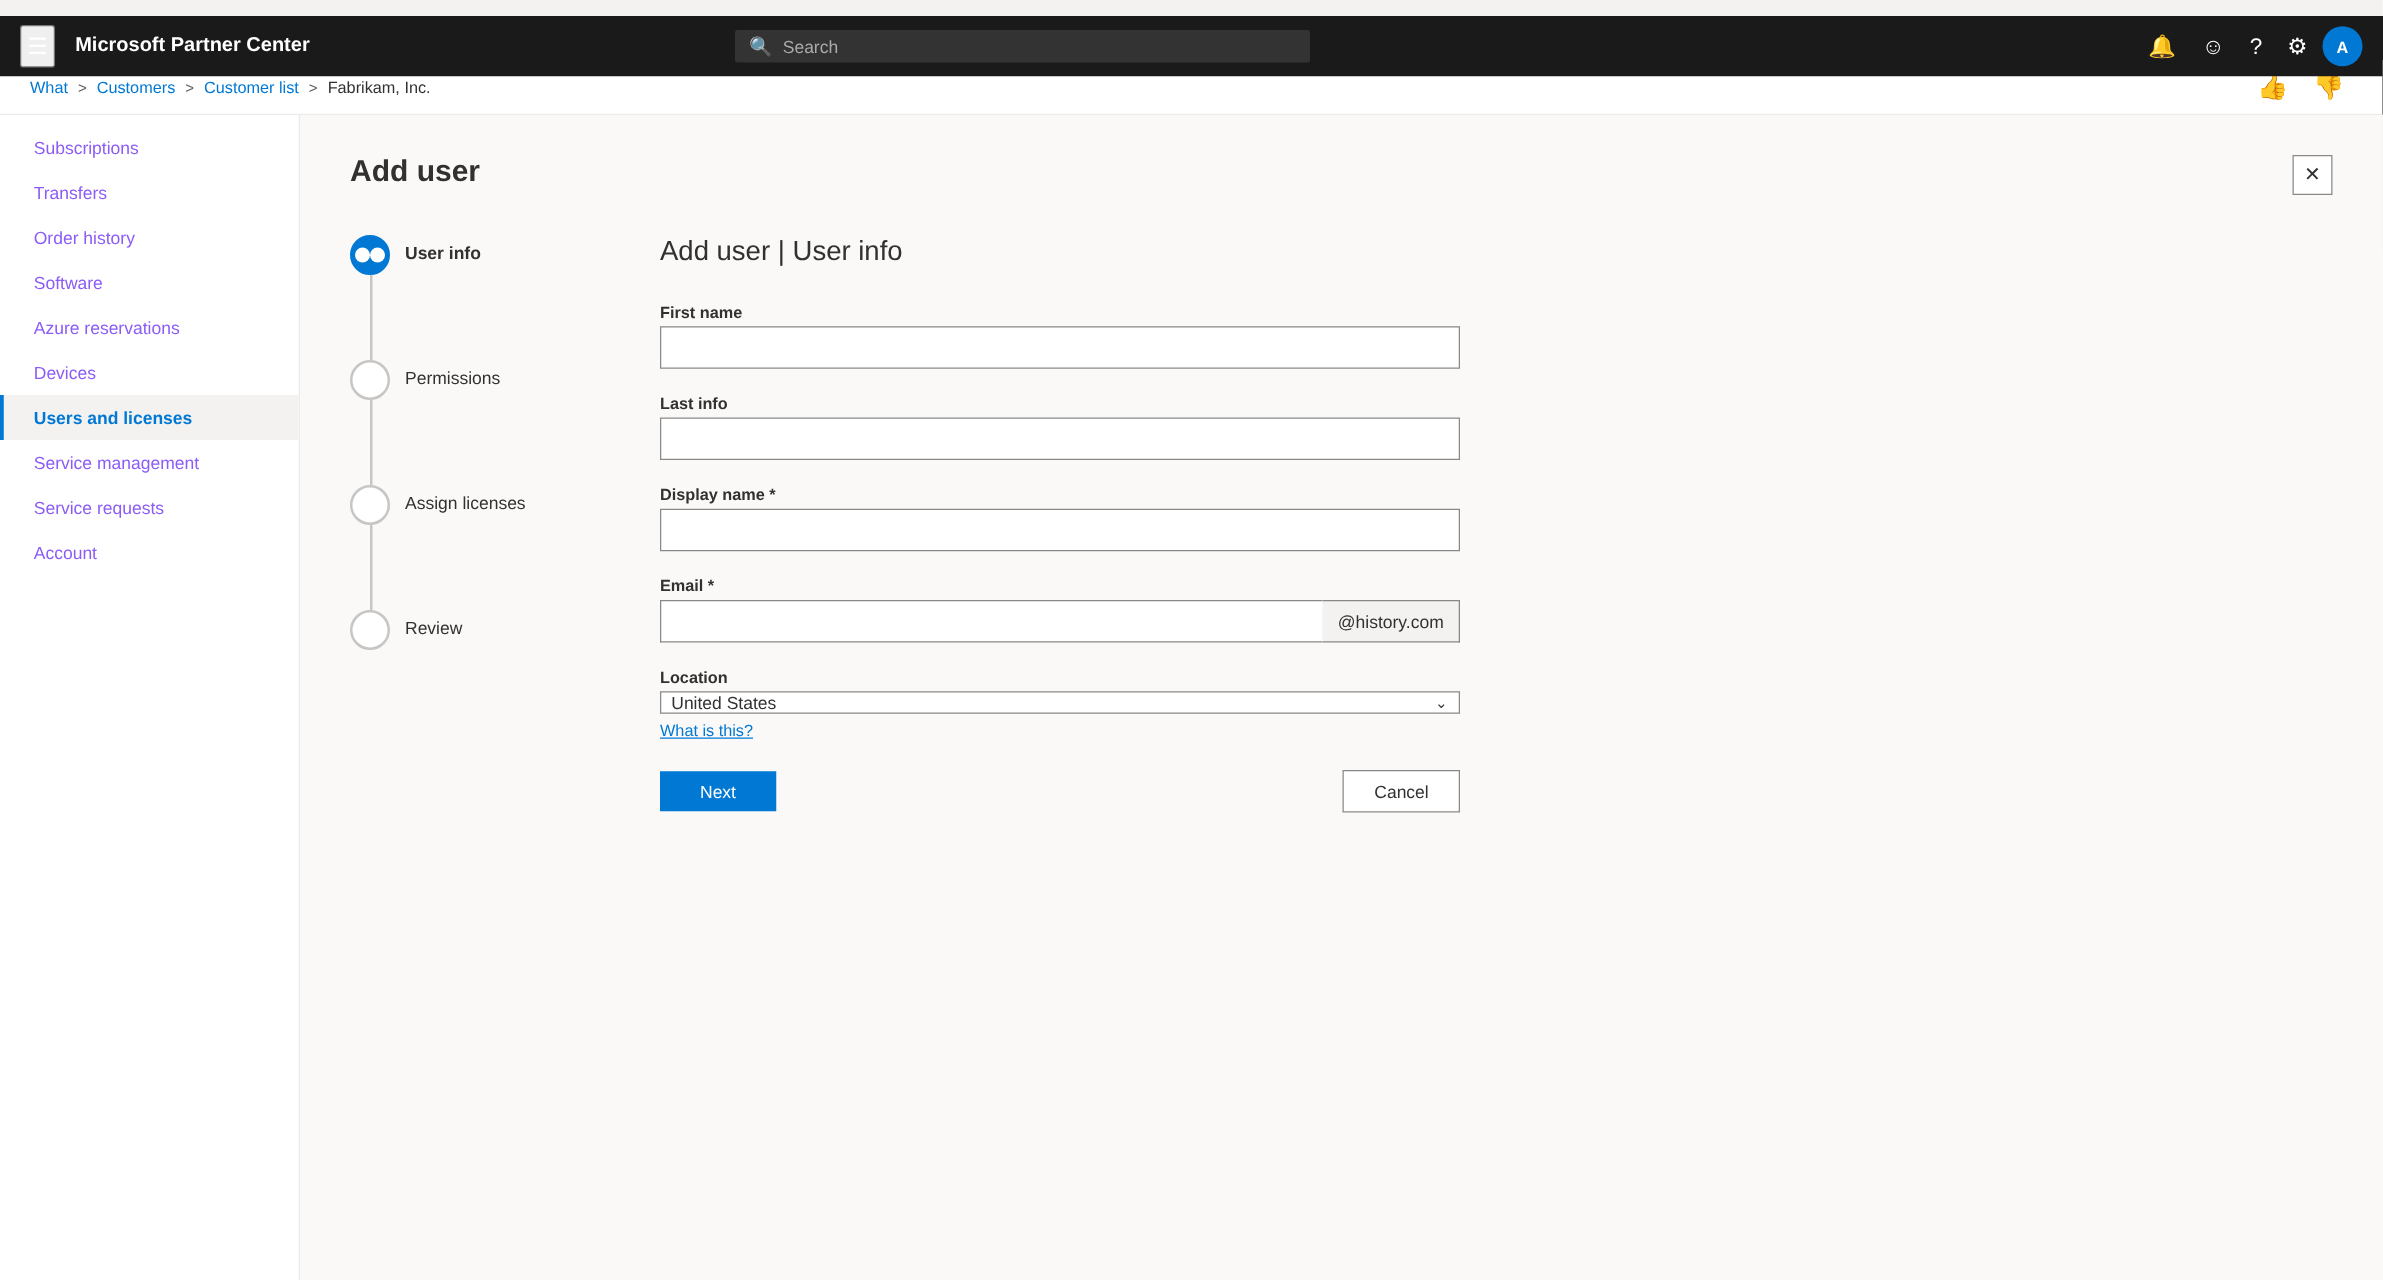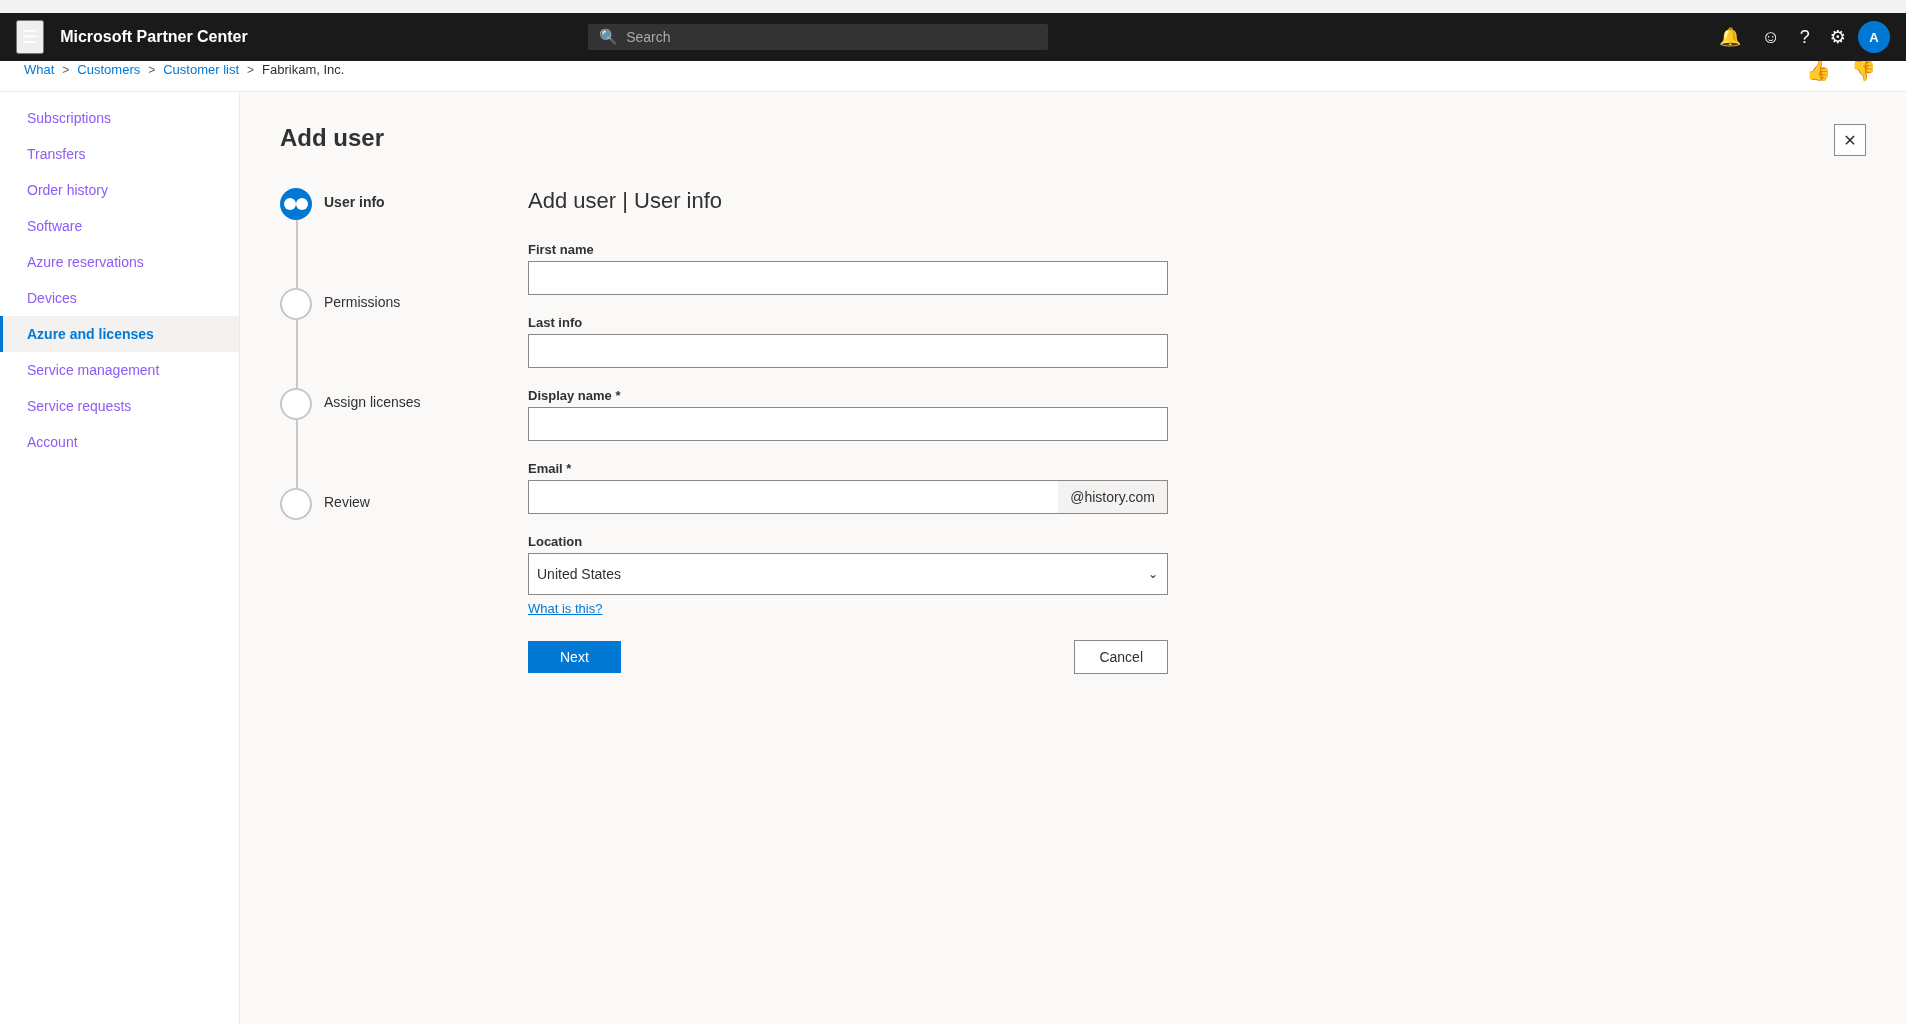--- a/index.html
+++ b/index.html
@@ -306,21 +306,21 @@
       font-size: 14px;
       white-space: nowrap;
     }
 
     .location-select-wrapper {
       position: relative;
       max-width: 640px;
     }
     .location-select {
       width: 100%;
-      height: 42px;
+      height: 18px;
       border: 1px solid #8a8886;
       padding: 0 32px 0 8px;
       font-size: 14px;
       color: #323130;
       appearance: none;
       background: #fff;
       cursor: pointer;
       outline: none;
     }
     .select-chevron {
@@ -417,21 +417,21 @@
     <div class="sidebar-item">
       <span>Software</span>
     </div>
     <div class="sidebar-item">
       <span>Azure reservations</span>
     </div>
     <div class="sidebar-item">
       <span>Devices</span>
     </div>
     <div class="sidebar-item active">
-      <span>Azure and licenses</span>
+      <span>Users and licenses</span>
     </div>
     <div class="sidebar-item">
       <span>Service management</span>
     </div>
     <div class="sidebar-item">
       <span>Service requests</span>
     </div>
     <div class="sidebar-item">
       <span>Account</span>
     </div>

